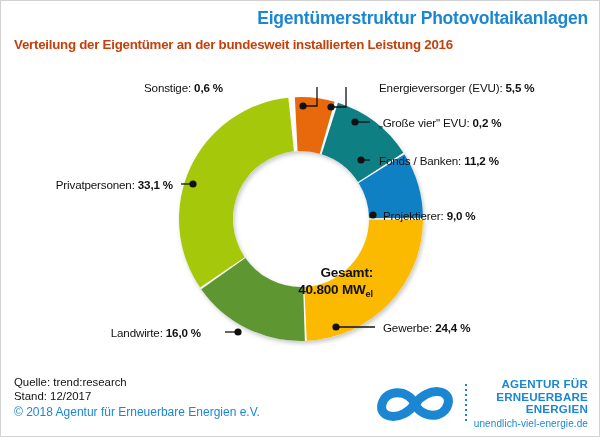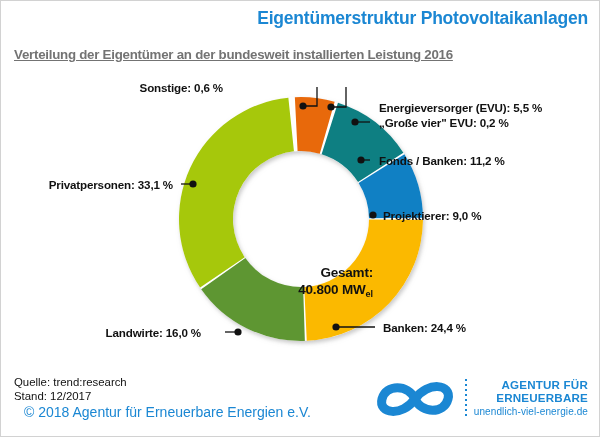--- a/index.html
+++ b/index.html
@@ -30,26 +30,25 @@
     font-weight: bold;
     color: #1b87d3;
     letter-spacing: -0.2px;
     line-height: 20px;
     white-space: nowrap;
     text-align: right;
   }
   #chart-subtitle {
     font-size: 13.3px;
     font-weight: bold;
-    color: #737373;
+    color: #c2410c;
     line-height: 17px;
-    margin-top: 18px;
+    margin-top: 8px;
     letter-spacing: -0.25px;
     white-space: nowrap;
-    text-decoration: underline;
   }
 
   
   #chart-area {
     position: absolute;
     left: 0;
     top: 58px;
     width: 600px;
     height: 318px;
   }
@@ -84,21 +83,21 @@
   }
 
   
   .callout {
     position: absolute;
     font-size: 11.6px;
     color: #111111;
     white-space: nowrap;
     letter-spacing: -0.15px;
   }
-  .callout .lbl { font-weight: bold; }
+  .callout .lbl { font-weight: normal; }
   .callout .val { font-weight: bold; }
   .callout.right { text-align: left; }
   .callout.left  { text-align: right; }
 
   
   #footer {
     position: absolute;
     left: 13px;
     bottom: 8px;
     width: 574px;
@@ -108,24 +107,23 @@
     position: absolute;
     left: 0;
     top: 0;
     line-height: 13.5px;
   }
   #source-block .src {
     font-size: 11.4px;
     color: #111111;
   }
   #source-block .copy {
-    font-size: 14px;
+    font-size: 12px;
     color: #1b87d3;
     margin-top: 3px;
-    margin-left: 10px;
   }
   #logo-block {
     position: absolute;
     right: 0;
     top: 2px;
     display: flex;
     align-items: center;
     gap: 7px;
   }
   #logo-divider {
@@ -203,43 +201,44 @@
         </g>
     </svg>
 
     <div id="center-total">
       <div class="ct-line">Gesamt:</div>
       <div class="ct-line"><span>40.800 MW</span><span class="ct-sub">el</span></div>
     </div>
 
     <div id="callouts">
         <div class="callout left" style="top: 22px; right: 378px;"><span class="lbl">Sonstige: </span><span class="val">0,6 %</span></div>
-        <div class="callout right" style="top: 22px; left: 378px; margin-top: 20px;"><span class="lbl">Energieversorger (EVU): </span><span class="val">5,5 %</span></div>
+        <div class="callout right" style="top: 22px; left: 378px;"><span class="lbl">Energieversorger (EVU): </span><span class="val">5,5 %</span></div>
         <div class="callout right" style="top: 57px; left: 378px;"><span class="lbl">„Große vier" EVU: </span><span class="val">0,2 %</span></div>
         <div class="callout right" style="top: 95px; left: 378px;"><span class="lbl">Fonds / Banken: </span><span class="val">11,2 %</span></div>
         <div class="callout right" style="top: 150px; left: 382px;"><span class="lbl">Projektierer: </span><span class="val">9,0 %</span></div>
-        <div class="callout right" style="top: 262px; left: 382px;"><span class="lbl">Banken: </span><span class="val">24,4 %</span></div>
+        <div class="callout right" style="top: 262px; left: 382px;"><span class="lbl">Gewerbe: </span><span class="val">24,4 %</span></div>
         <div class="callout left" style="top: 267px; right: 400px;"><span class="lbl">Landwirte: </span><span class="val">16,0 %</span></div>
         <div class="callout left" style="top: 119px; right: 428px;"><span class="lbl">Privatpersonen: </span><span class="val">33,1 %</span></div>
       </div>
   </div>
 
   <div id="footer">
     <div id="source-block">
       <div class="src">Quelle: trend:research</div>
       <div class="src">Stand: 12/2017</div>
       <div class="copy">© 2018 Agentur für Erneuerbare Energien e.V.</div>
     </div>
 
     <div id="logo-block">
       <svg width="86" height="42" viewBox="0 0 86 42">
         <path d="M43 21 C 36 6, 14 6, 10 21 C 6 36, 30 39, 43 21 C 56 3, 80 6, 76 21 C 72 36, 50 36, 43 21 Z" fill="none" stroke="#1b87d3" stroke-width="9" stroke-linecap="round"></path>
       </svg>
       <div id="logo-divider"></div>
       <div id="logo-text">
         <span class="lt">AGENTUR FÜR</span>
         <span class="lt">ERNEUERBARE</span>
+        <span class="lt">ENERGIEN</span>
         <span class="lurl">unendlich-viel-energie.de</span>
       </div>
     </div>
   </div>
 
 </div>
 
 </body></html>

